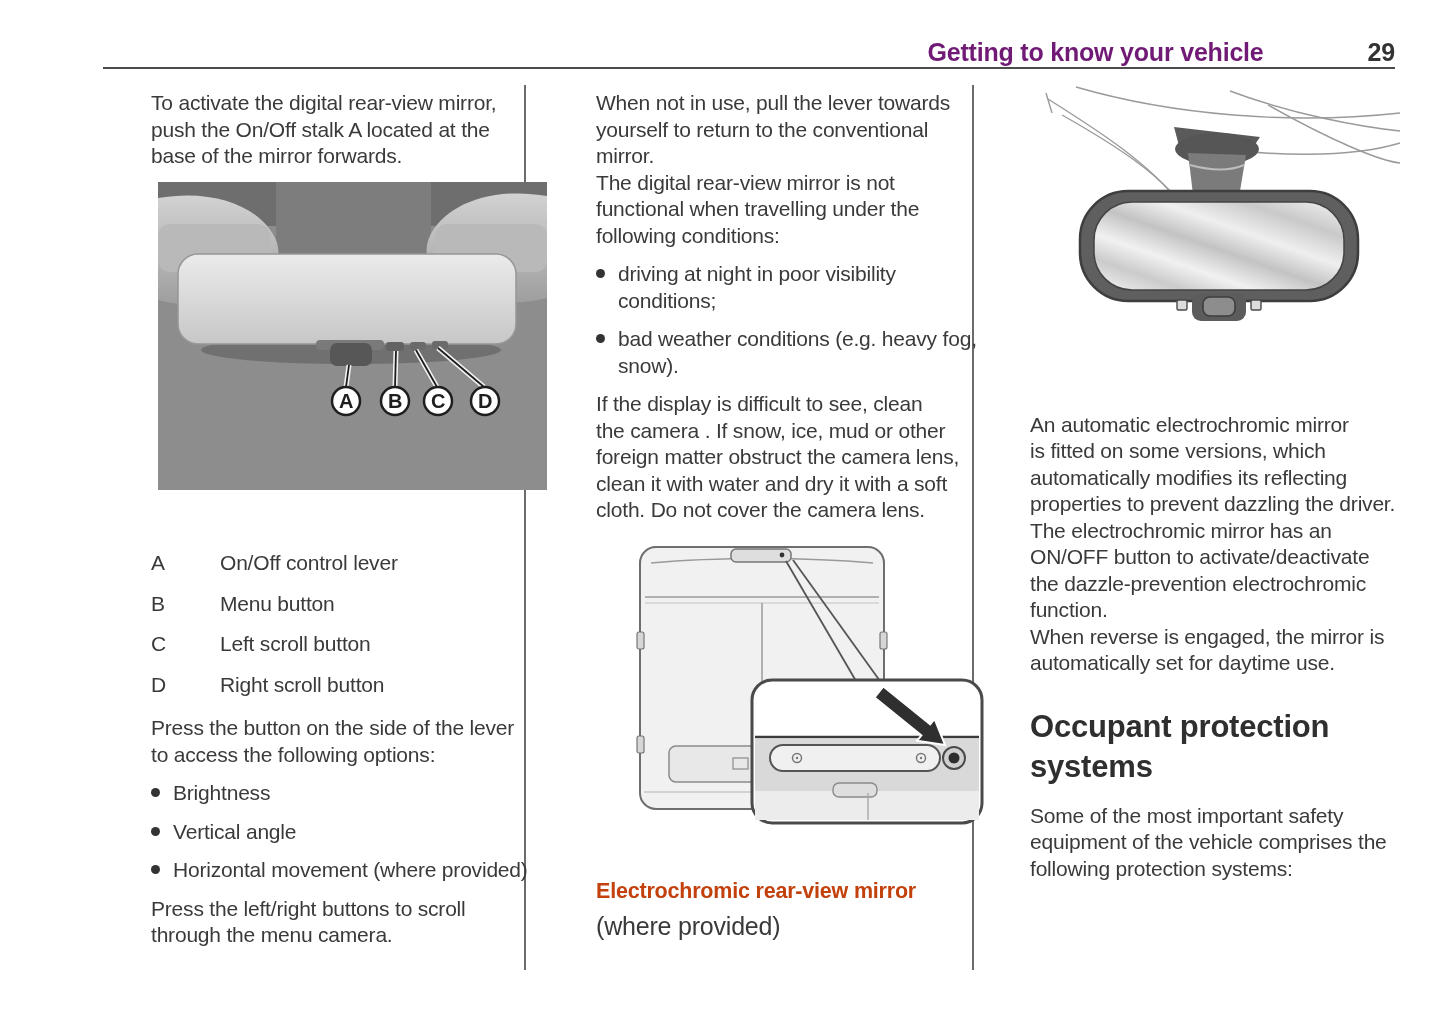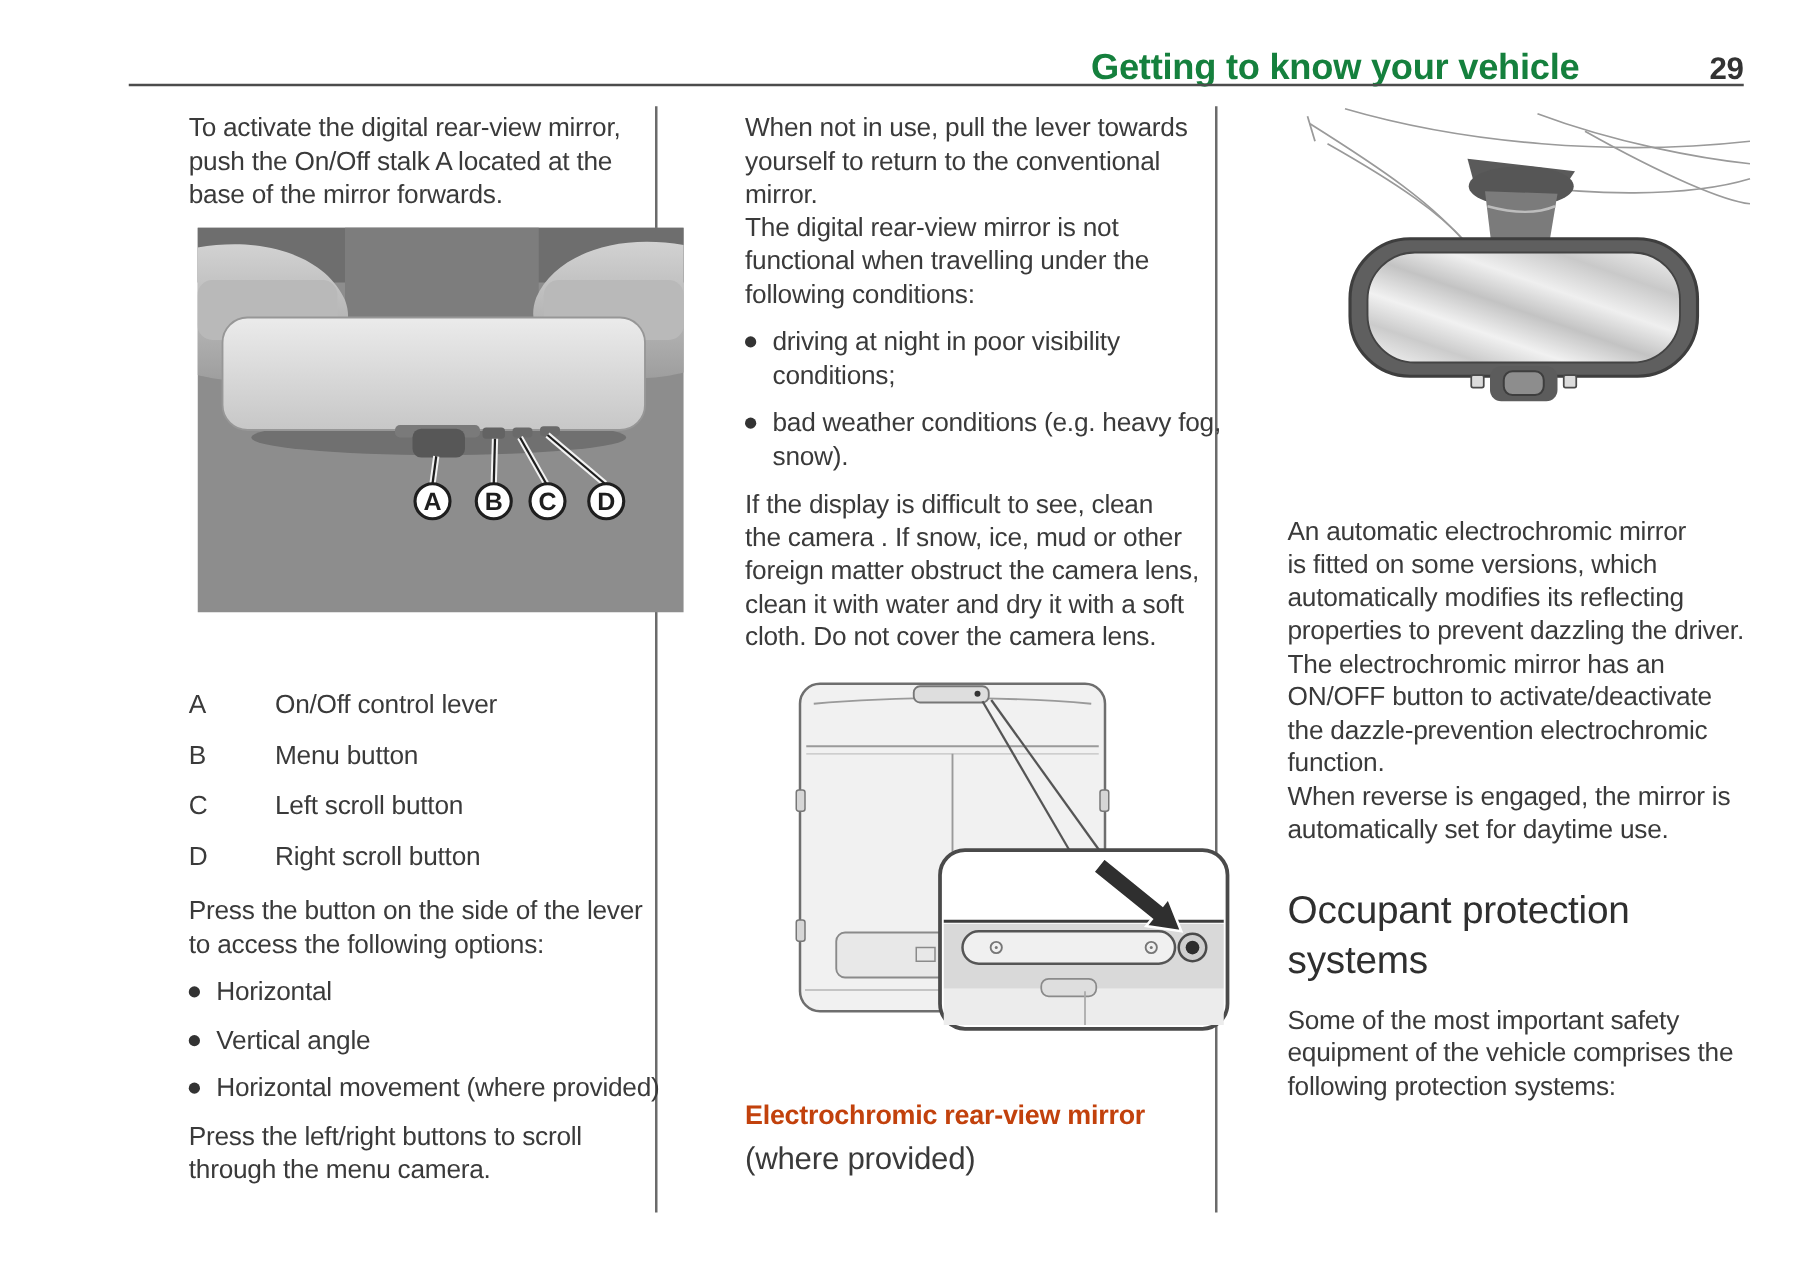--- a/index.html
+++ b/index.html
@@ -10,21 +10,21 @@
     font-family:"Liberation Sans", sans-serif;
     color:#3a3a3a;
     overflow:hidden;
     letter-spacing:-0.2px;
   }
   
   .header{
     position:absolute;left:103px;top:38px;width:1292px;
     display:flex;justify-content:flex-end;align-items:baseline;gap:104px;
   }
-  .header .title{font-size:29px;font-weight:bold;color:#15803d;margin-left:48px;}
+  .header .title{font-size:25px;font-weight:bold;color:#701a75;margin-left:48px;}
   .header .pagenum{font-size:25px;font-weight:bold;color:#333;}
   .rule{position:absolute;left:103px;top:67px;width:1292px;height:2px;background:#4c4c4c;}
   .vdiv{position:absolute;top:85px;height:885px;width:2px;background:#6b6b6b;}
   .vdiv.d1{left:524px;}
   .vdiv.d2{left:972px;}
   
   .col{position:absolute;top:90px;font-size:21px;line-height:26.5px;margin-left:48px;}
   .col1{left:103px;width:412px;}
   .col2{left:548px;width:414px;}
   .col3{left:982px;width:412px;}
@@ -33,21 +33,21 @@
   .bullets li{display:flex;margin:0 0 12px 0;}
   .dot{flex:0 0 auto;width:9px;height:9px;border-radius:50%;background:#333;margin:8px 13px 0 0;}
   .bullet-text{white-space:pre-line;}
   .legend{margin:54px 0 17px 0;}
   .legend-row{display:flex;margin:0 0 14px 0;}
   .legend-key{flex:0 0 69px;color:#3a3a3a;}
   .legend-label{color:#3a3a3a;}
   .figure{display:block;}
   .caption-title{font-size:21.5px;font-weight:bold;color:#c2410c;margin:44px 0 8px 0;}
   .caption-sub{font-size:25px;margin:0;}
-  .h1{font-size:31px;line-height:40px;font-weight:normal;color:#2f2f2f;white-space:pre-line;margin:30px 0 16px 0;}
+  .h1{font-size:31px;line-height:40px;font-weight:bold;color:#2f2f2f;white-space:pre-line;margin:30px 0 16px 0;}
   .img1wrap{margin:1px 0 0 7px;}
   .img3wrap{margin:-5px 0 60px 2px;}
   .img2wrap{margin:16px 0 0 39px;}
 </style>
 </head>
 <body>
 
 <div class="page">
 
   <div class="header">
@@ -133,21 +133,21 @@
         <span class="legend-key">D</span>
         <span class="legend-label">Right scroll button</span>
       </div>
     </div>
 
     <p class="para">Press the button on the side of the lever
 to access the following options:</p>
     <ul class="bullets">
       <li>
           <span class="dot"></span>
-          <span class="bullet-text">Horizontal</span>
+          <span class="bullet-text">Brightness</span>
         </li>
       <li>
           <span class="dot"></span>
           <span class="bullet-text">Vertical angle</span>
         </li>
       <li>
           <span class="dot"></span>
           <span class="bullet-text">Horizontal movement (where provided)</span>
         </li>
     </ul>

